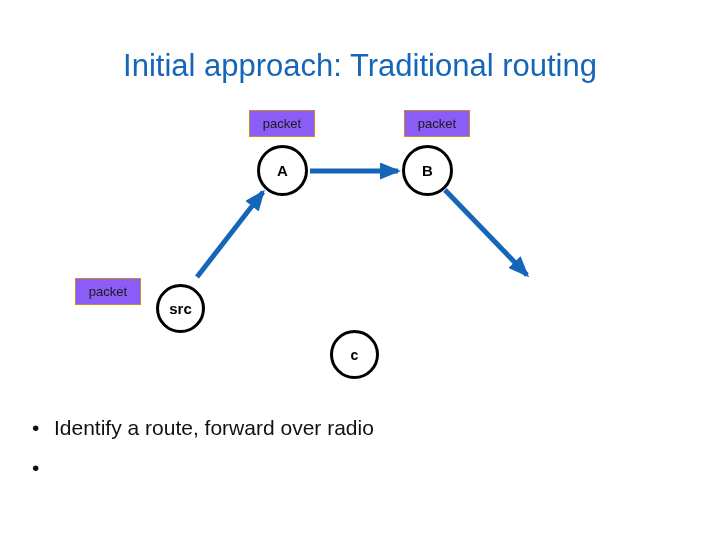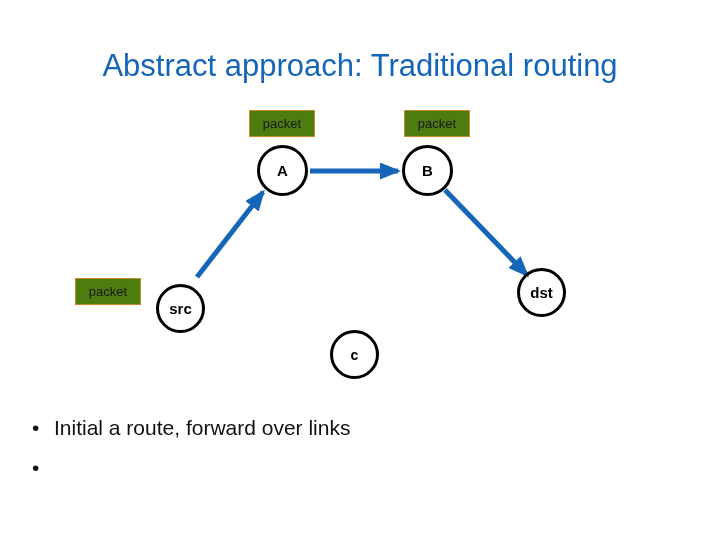--- a/index.html
+++ b/index.html
@@ -77,21 +77,21 @@
   .node-b  { left: 402px; top: 145px; }
   .node-src{ left: 156px; top: 284px; }
   .node-dst{ left: 517px; top: 268px; }
   .node-c  { left: 330px; top: 330px; font-size: 14px; }
 
   .node-label { line-height: 1; }
 
   
   .packet-box {
     position: absolute;
-    background: #4d7c0f;
+    background: #8b5cf6;
     border: 1px solid #c98b23;
     box-sizing: border-box;
     display: flex;
     align-items: center;
     justify-content: center;
     font-size: 13px;
     color: #1a1a1a;
     font-weight: 400;
     height: 27px;
     width: 66px;
@@ -122,21 +122,21 @@
     font-size: 21px;
     line-height: 40px;
   }
   .bullet-text { flex: 0 1 auto; }
 </style>
 </head>
 <body>
 
 <div id="slide">
 
-  <div id="slide-title">Abstract approach: Traditional routing</div>
+  <div id="slide-title">Initial approach: Traditional routing</div>
 
   <svg id="diagram" viewBox="0 0 720 540" width="720" height="540">
     <defs>
       <marker id="arrowhead" markerWidth="4.2" markerHeight="3.4" refX="3.6" refY="1.7" orient="auto" markerUnits="strokeWidth">
         <path d="M0,0 L4.2,1.7 L0,3.4 z" fill="#1565b8"></path>
       </marker>
     </defs>
 
     <line class="hit" x1="197" y1="277" x2="263" y2="192" stroke="#1565b8" stroke-width="5" marker-end="url(#arrowhead)"></line>
 
@@ -157,30 +157,27 @@
 
   <div class="node node-a">
     <span class="node-label">A</span>
   </div>
   <div class="node node-b">
     <span class="node-label">B</span>
   </div>
   <div class="node node-src">
     <span class="node-label">src</span>
   </div>
-  <div class="node node-dst">
-    <span class="node-label">dst</span>
-  </div>
   <div class="node node-c">
     <span class="node-label">c</span>
   </div>
 
   <div id="bullets">
     <div class="bullet-row">
       <span class="bullet-marker">•</span>
-      <span class="bullet-text">Initial a route, forward over links</span>
+      <span class="bullet-text">Identify a route, forward over radio</span>
     </div>
     <div class="bullet-row">
       <span class="bullet-marker">•</span>
     </div>
   </div>
 
 </div>
 
 </body></html>

